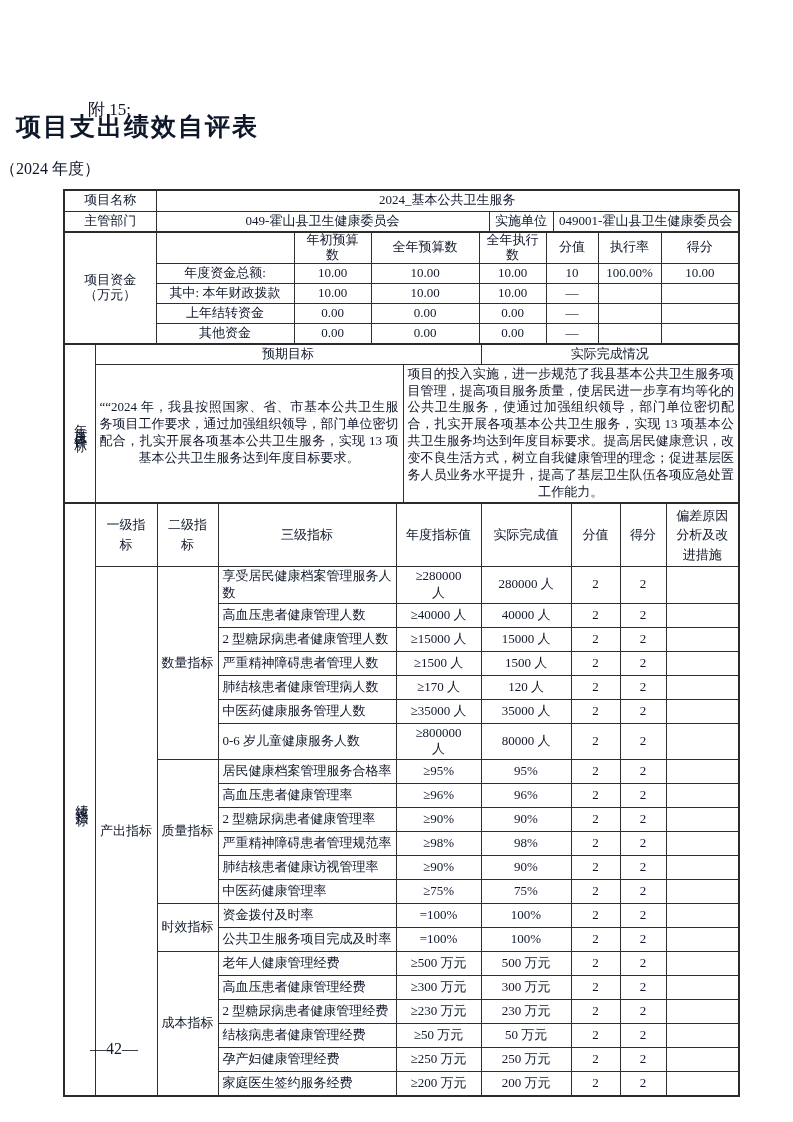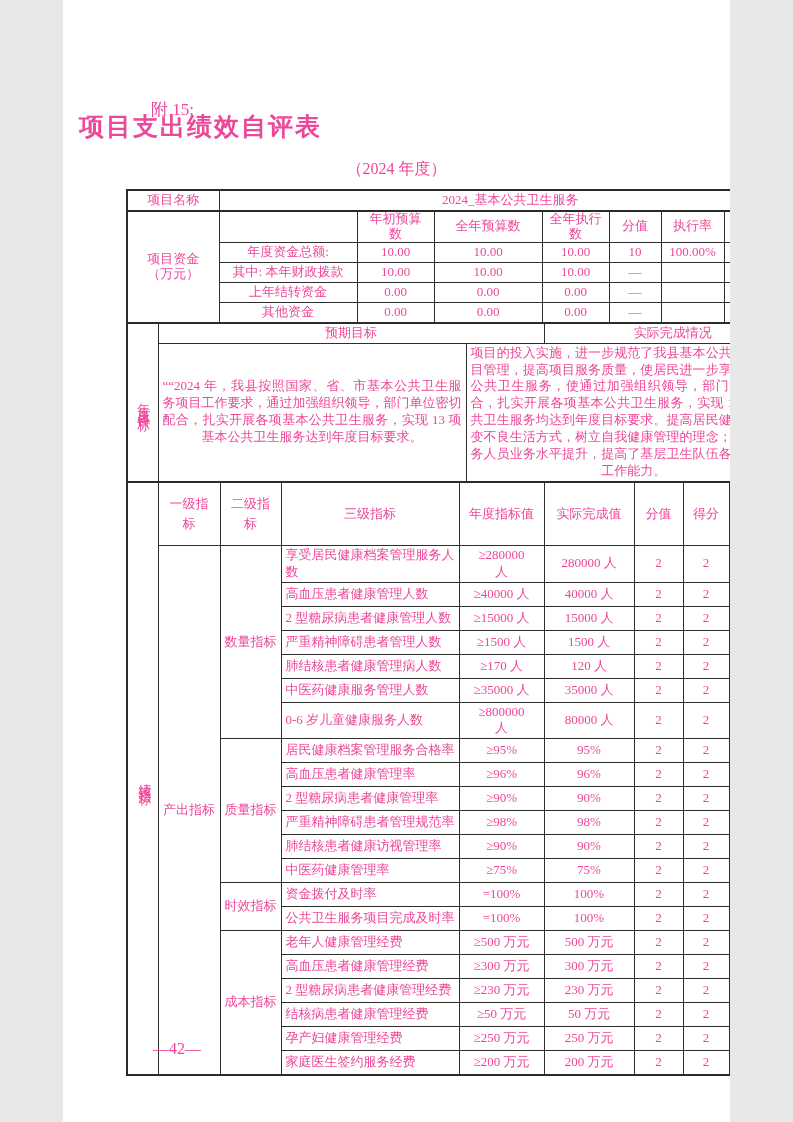--- a/index.html
+++ b/index.html
@@ -1,22 +1,22 @@
 <!DOCTYPE html>
 <html><head>
 <meta charset="utf-8">
 <style>
   html,body{margin:0;padding:0;background:#e8e8e8;}
-  .page{position:relative;width:667px;height:1122px;margin:0 auto;background:#ffffff;
-        font-family:"Liberation Serif","DejaVu Serif",serif;color:#ec4899;overflow:hidden;}
+  .page{position:relative;width:793px;height:1122px;margin:0 auto;background:#ffffff;
+        font-family:"Liberation Serif","DejaVu Serif",serif;color:#0f172a;overflow:hidden;}
   .title-block{position:relative;padding-top:94px;}
   .attach{position:absolute;left:88px;top:98px;font-size:17px;}
   .doc-title{margin:16px;font-size:25px;font-weight:bold;letter-spacing:2px;
              font-family:Liberation Serif, serif;}
-  .doc-subtitle{text-align:center;font-size:16px;margin-top:15px;}
+  .doc-subtitle{text-align:left;font-size:16px;margin-top:15px;}
 
   table.tbl{margin-left:63px;width:675px;border-collapse:collapse;table-layout:fixed;
             border:2px solid #2b2b2b;}
   table.tbl + table.tbl{margin-top:-2px;}
   .first-tbl{margin-top:9px;}
   .tbl td{border:1px solid #2e2e2e;font-size:13px;line-height:1.3;padding:1px 4px;
           vertical-align:middle;overflow:hidden;word-break:break-all;}
   .c{text-align:center;}
   .lft{text-align:left;padding:1px 3px;}
   .prewrap{white-space:pre-line;}
@@ -51,20 +51,26 @@
         <col style="width:92px">
         <col style="width:333px">
         <col style="width:64px">
         <col style="width:186px">
       </colgroup>
     <tbody>
       <tr class="info-row">
         <td class="c">项目名称</td>
         <td class="c" colspan="3">2024_基本公共卫生服务</td>
       </tr>
+      <tr class="info-row">
+        <td class="c">主管部门</td>
+        <td class="c">049-霍山县卫生健康委员会</td>
+        <td class="c">实施单位</td>
+        <td class="c">049001-霍山县卫生健康委员会</td>
+      </tr>
     </tbody>
   </table>
 
   <table class="tbl">
     <colgroup>
         <col style="width:92px">
         <col style="width:138px">
         <col style="width:77px">
         <col style="width:108px">
         <col style="width:67px">

